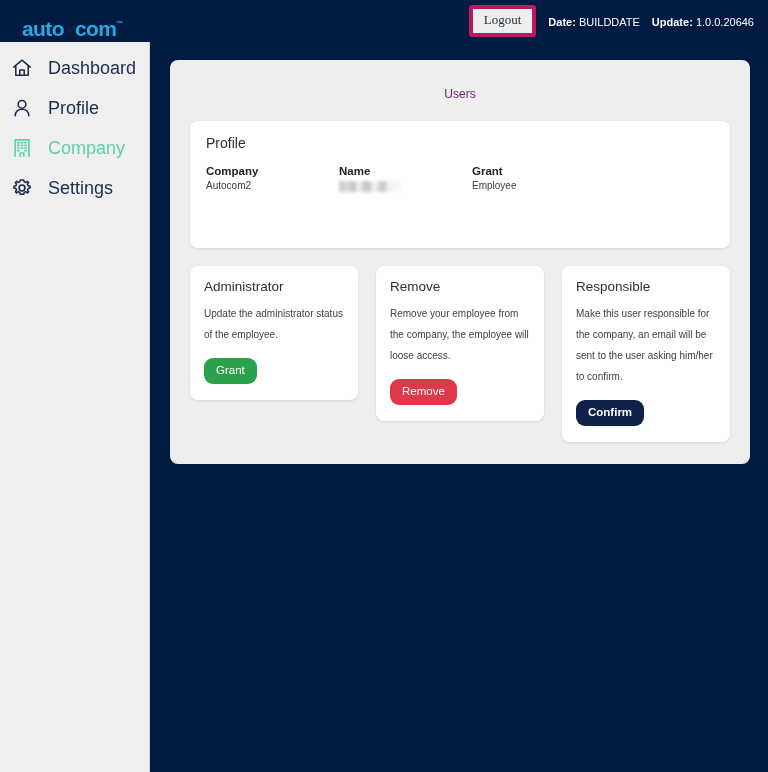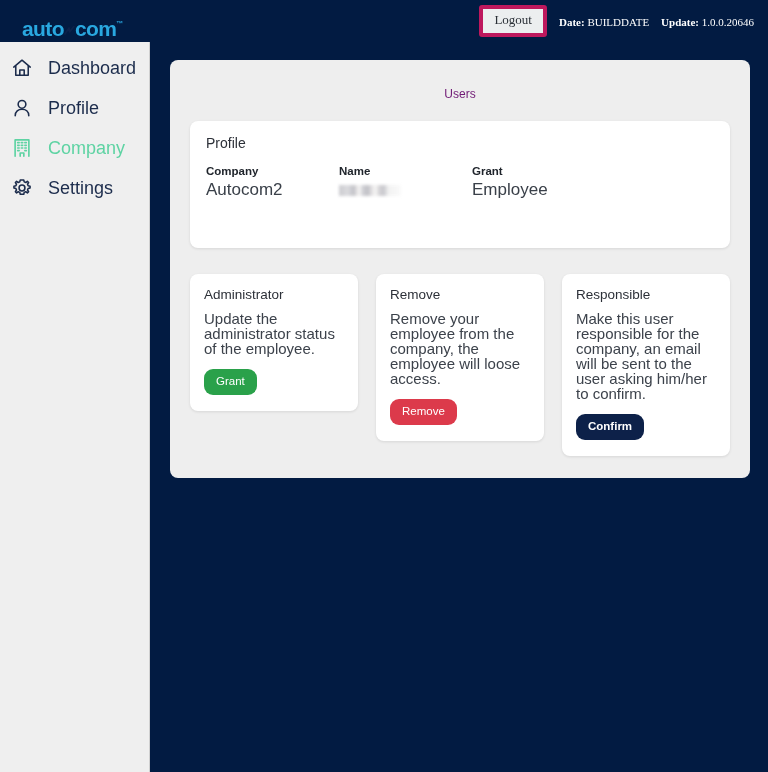--- a/index.html
+++ b/index.html
@@ -81,21 +81,20 @@
     cursor: pointer;
     line-height: 1.15;
   }
   .buildinfo {
     color: #ffffff;
     font-size: 11px;
     display: flex;
     gap: 12px;
     white-space: nowrap;
     padding-top: 1px;
-    font-family: Liberation Serif, serif;
   }
   .buildinfo b { font-weight: bold; }
   .buildinfo .val { font-weight: normal; }
 
   
   .sidebar {
     position: absolute;
     left: 0;
     top: 42px;
     width: 150px;
@@ -172,21 +171,21 @@
   .profile-col {
     width: 133px;
   }
   .field-label {
     font-size: 11.5px;
     font-weight: bold;
     color: #20252c;
     margin-bottom: 3px;
   }
   .field-value {
-    font-size: 17px;
+    font-size: 10px;
     color: #3a4049;
   }
   .redacted {
     display: inline-block;
     height: 11px;
     background: linear-gradient(90deg,
       #c9c9cd 0%, #d9d9dd 14%, #bfbfc5 24%,
       #eceaea 30%, #f2f2f2 34%,
       #cfcfd4 38%, #bdbdc3 46%,
       #f0eeee 56%, #f4f4f4 60%,
@@ -204,31 +203,30 @@
     gap: 18px;
     margin-top: 18px;
     align-items: flex-start;
   }
   .action-card {
     background: #ffffff;
     border-radius: 8px;
     box-shadow: 0 1px 3px rgba(0,0,0,0.10);
     width: 168px;
     padding: 13px 14px 16px 14px;
-    margin-top: 8px;
   }
   .action-title {
     font-size: 13.5px;
     color: #2c3038;
     margin-bottom: 9px;
     font-weight: normal;
   }
   .action-desc {
-    font-size: 15px;
-    line-height: 15px;
+    font-size: 10px;
+    line-height: 21px;
     color: #3c424b;
     margin-bottom: 13px;
   }
   .btn {
     border: none;
     border-radius: 9px;
     color: #ffffff;
     font-size: 11.5px;
     padding: 6px 12px 7px 12px;
     cursor: pointer;

